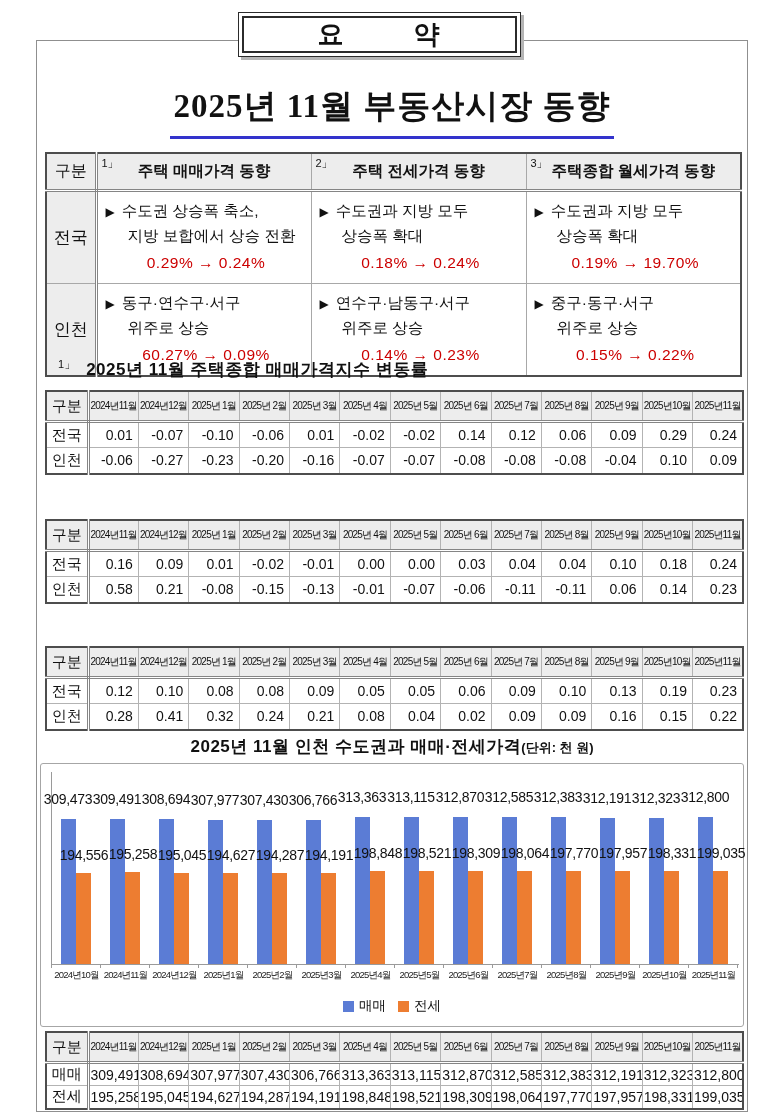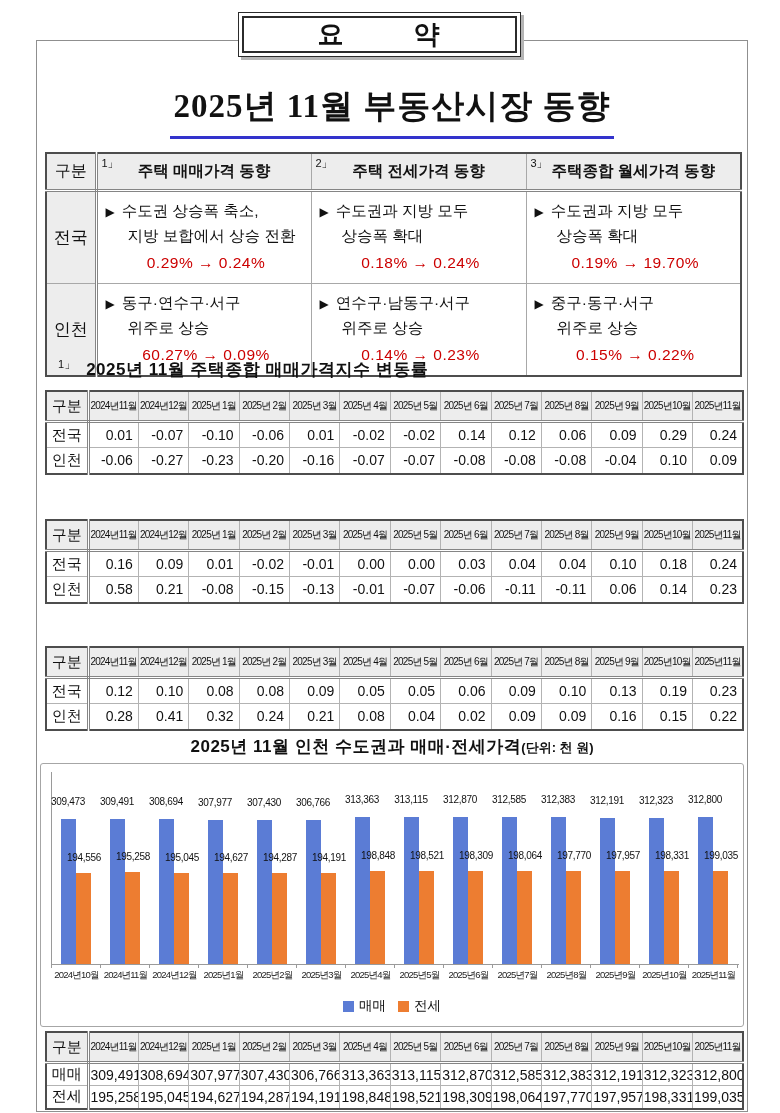--- a/index.html
+++ b/index.html
@@ -57,21 +57,21 @@
   .chart-box { position:absolute; left:40px; top:763px; width:704px; height:264px;
                border:1px solid #a6a6a6; border-radius:3px; background:#fff; box-sizing:border-box; }
   .axis-y { position:absolute; left:10px; top:8px; width:1px; height:192px; background:#9a9a9a; }
   .baseline { position:absolute; left:10px; top:200px; width:688px; height:1px; background:#9a9a9a; }
   .tick { position:absolute; top:200px; width:1px; height:4px; background:#9a9a9a; }
   .group { position:absolute; top:0; width:49px; height:200px; }
   .bar { position:absolute; bottom:0; width:15px; }
   .bar.sale { left:9px; }
   .bar.jeonse { left:24px; }
   .blab { position:absolute; transform:translateX(-50%); white-space:nowrap;
-          font-size:10px; letter-spacing:-0.3px; color:#111; }
+          font-size:14px; letter-spacing:-0.3px; color:#111; }
   .xlab { position:absolute; top:205px; left:50%; transform:translateX(-50%);
           width:56px; text-align:center; font-size:9.5px; letter-spacing:-0.8px;
           white-space:nowrap; color:#222; }
   .legend { position:absolute; left:0; top:233px; width:100%; display:flex;
             justify-content:center; gap:12px; align-items:center; }
   .legend .item { display:flex; align-items:center; gap:5px; font-size:13.5px; }
   .legend .sw { width:11px; height:11px; display:inline-block; }
 </style>
 </head>
 <body>

